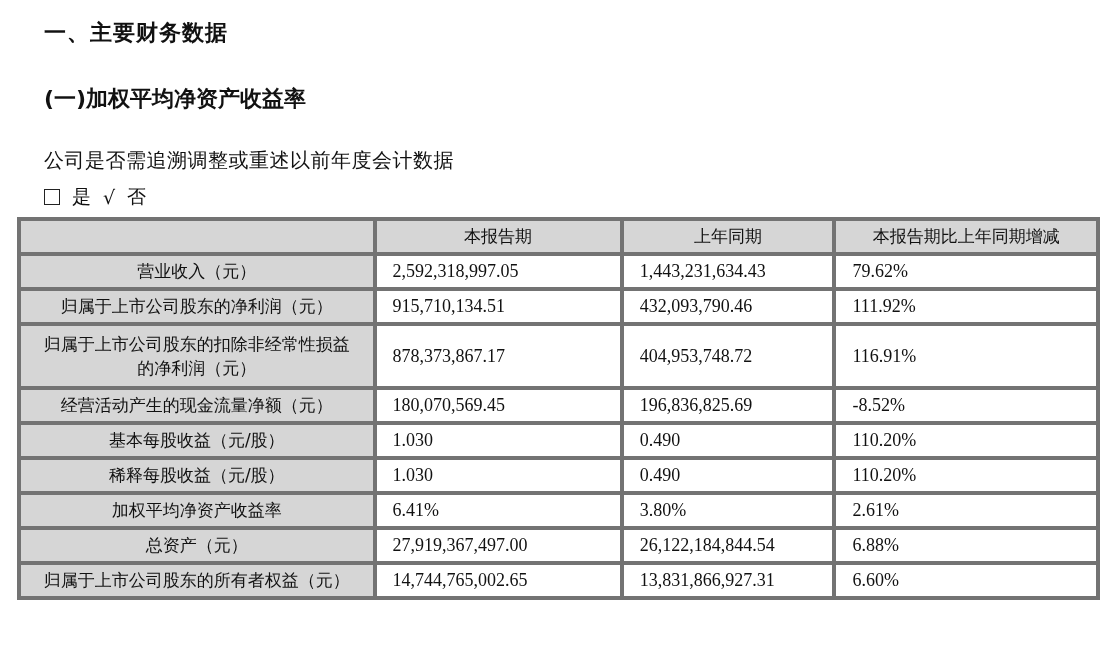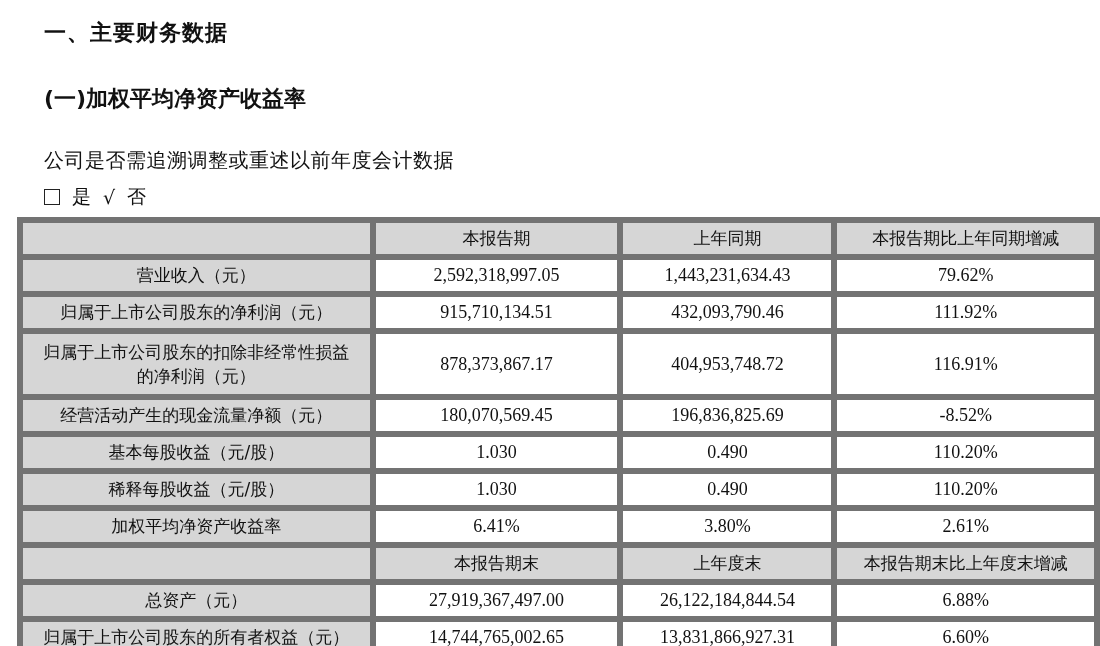--- a/index.html
+++ b/index.html
@@ -9,26 +9,26 @@
         font-family:"DejaVu Sans","Liberation Sans",sans-serif; letter-spacing:1px; }
   .h2 { position:absolute; left:44px; top:84px; font-size:22px; font-weight:bold;
         font-family:"DejaVu Sans","Liberation Sans",sans-serif; }
   .q  { position:absolute; left:44px; top:147px; font-size:20px;
         font-family:"DejaVu Sans","Liberation Sans",sans-serif; letter-spacing:0.5px;text-align:center; }
   .opts { position:absolute; left:44px; top:184px; font-size:19px;
           font-family:"DejaVu Sans","Liberation Sans",sans-serif; display:flex; gap:12px; align-items:center; }
   .cb { display:inline-block; width:14px; height:14px; border:1.5px solid #222; }
   table { position:absolute; left:17px; top:217px; border-collapse:collapse;
           font-size:18px; }
-  td { border:6px solid #737373; padding:0 16px; height:31px; }
+  td { border:4px solid #737373; padding:0 16px; height:31px; }
   td.lbl { background:#d6d6d6; width:340px; text-align:center;
            font-family:"DejaVu Sans","Liberation Sans",sans-serif; font-size:17px; }
   td.hdr { background:#d6d6d6; text-align:center;
            font-family:"DejaVu Sans","Liberation Sans",sans-serif; font-size:17px; }
-  td.num { text-align:center; font-family:"Liberation Serif","DejaVu Serif",serif; font-size:18px; }
+  td.num { text-align:left; font-family:"Liberation Serif","DejaVu Serif",serif; font-size:18px; }
   td.c2 { width:217px; } td.c3 { width:180px;margin-top:36px; } td.c4 { width:240px; }
   tr.tall td { height:60px; line-height:24px; }
 </style>
 </head>
 <body>
 
 <div class="h1">一、主要财务数据</div>
 <div class="h2">(一)加权平均净资产收益率</div>
 <div class="q">公司是否需追溯调整或重述以前年度会计数据</div>
 <div class="opts">
@@ -82,26 +82,20 @@
         <td class="num c3">0.490</td>
         <td class="num c4">110.20%</td>
       </tr>
       <tr>
         <td class="lbl">加权平均净资产收益率</td>
         <td class="num c2">6.41%</td>
         <td class="num c3">3.80%</td>
         <td class="num c4">2.61%</td>
       </tr>
       <tr>
-        <td class="lbl"></td>
-        <td class="hdr c2">本报告期末</td>
-        <td class="hdr c3">上年度末</td>
-        <td class="hdr c4">本报告期末比上年度末增减</td>
-      </tr>
-      <tr>
         <td class="lbl">总资产（元）</td>
         <td class="num c2">27,919,367,497.00</td>
         <td class="num c3">26,122,184,844.54</td>
         <td class="num c4">6.88%</td>
       </tr>
       <tr>
         <td class="lbl">归属于上市公司股东的所有者权益（元）</td>
         <td class="num c2">14,744,765,002.65</td>
         <td class="num c3">13,831,866,927.31</td>
         <td class="num c4">6.60%</td>

